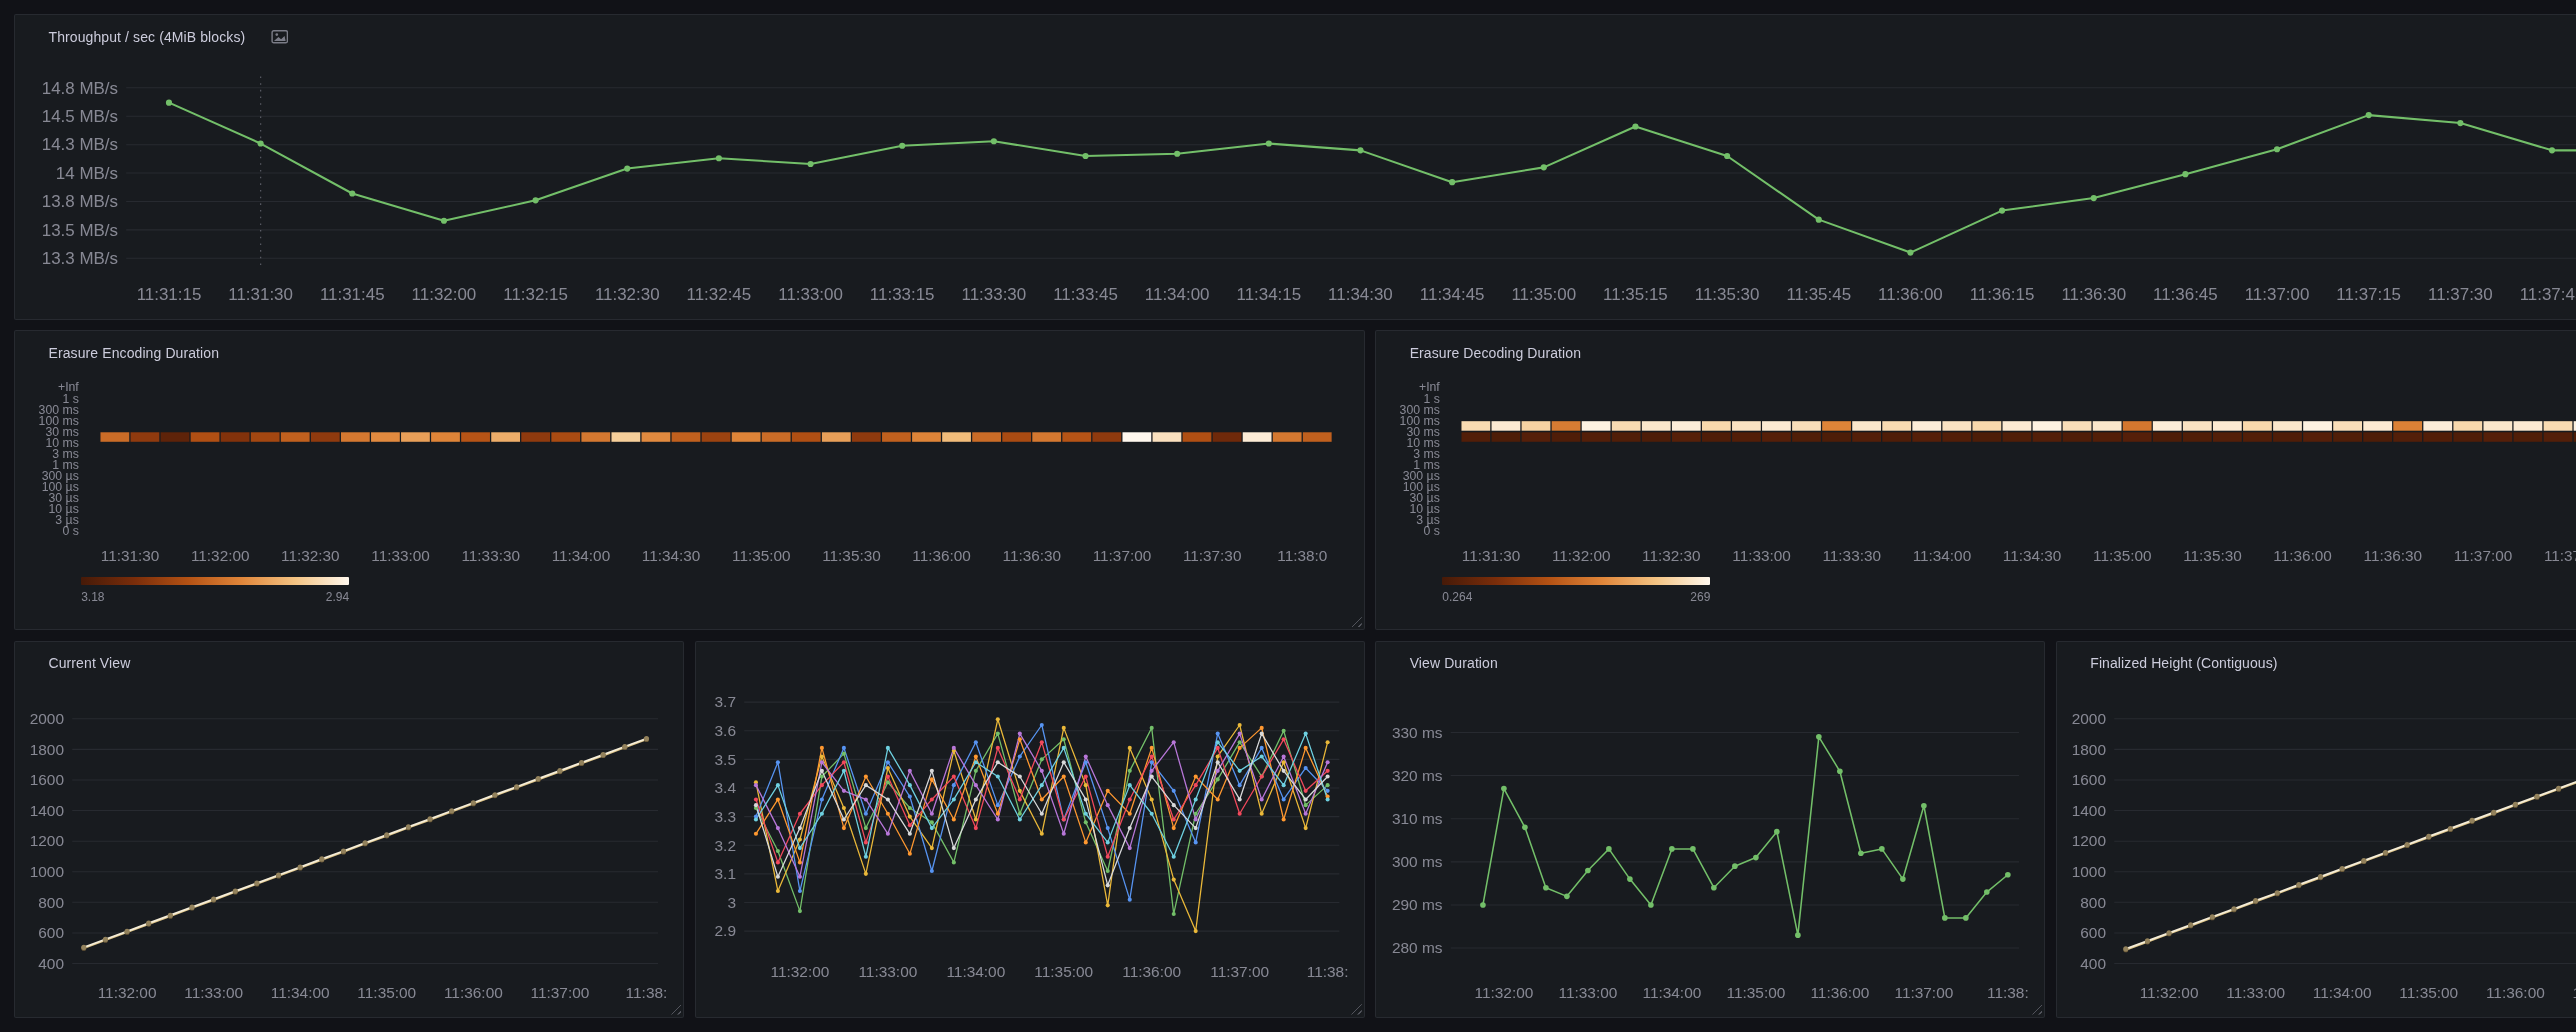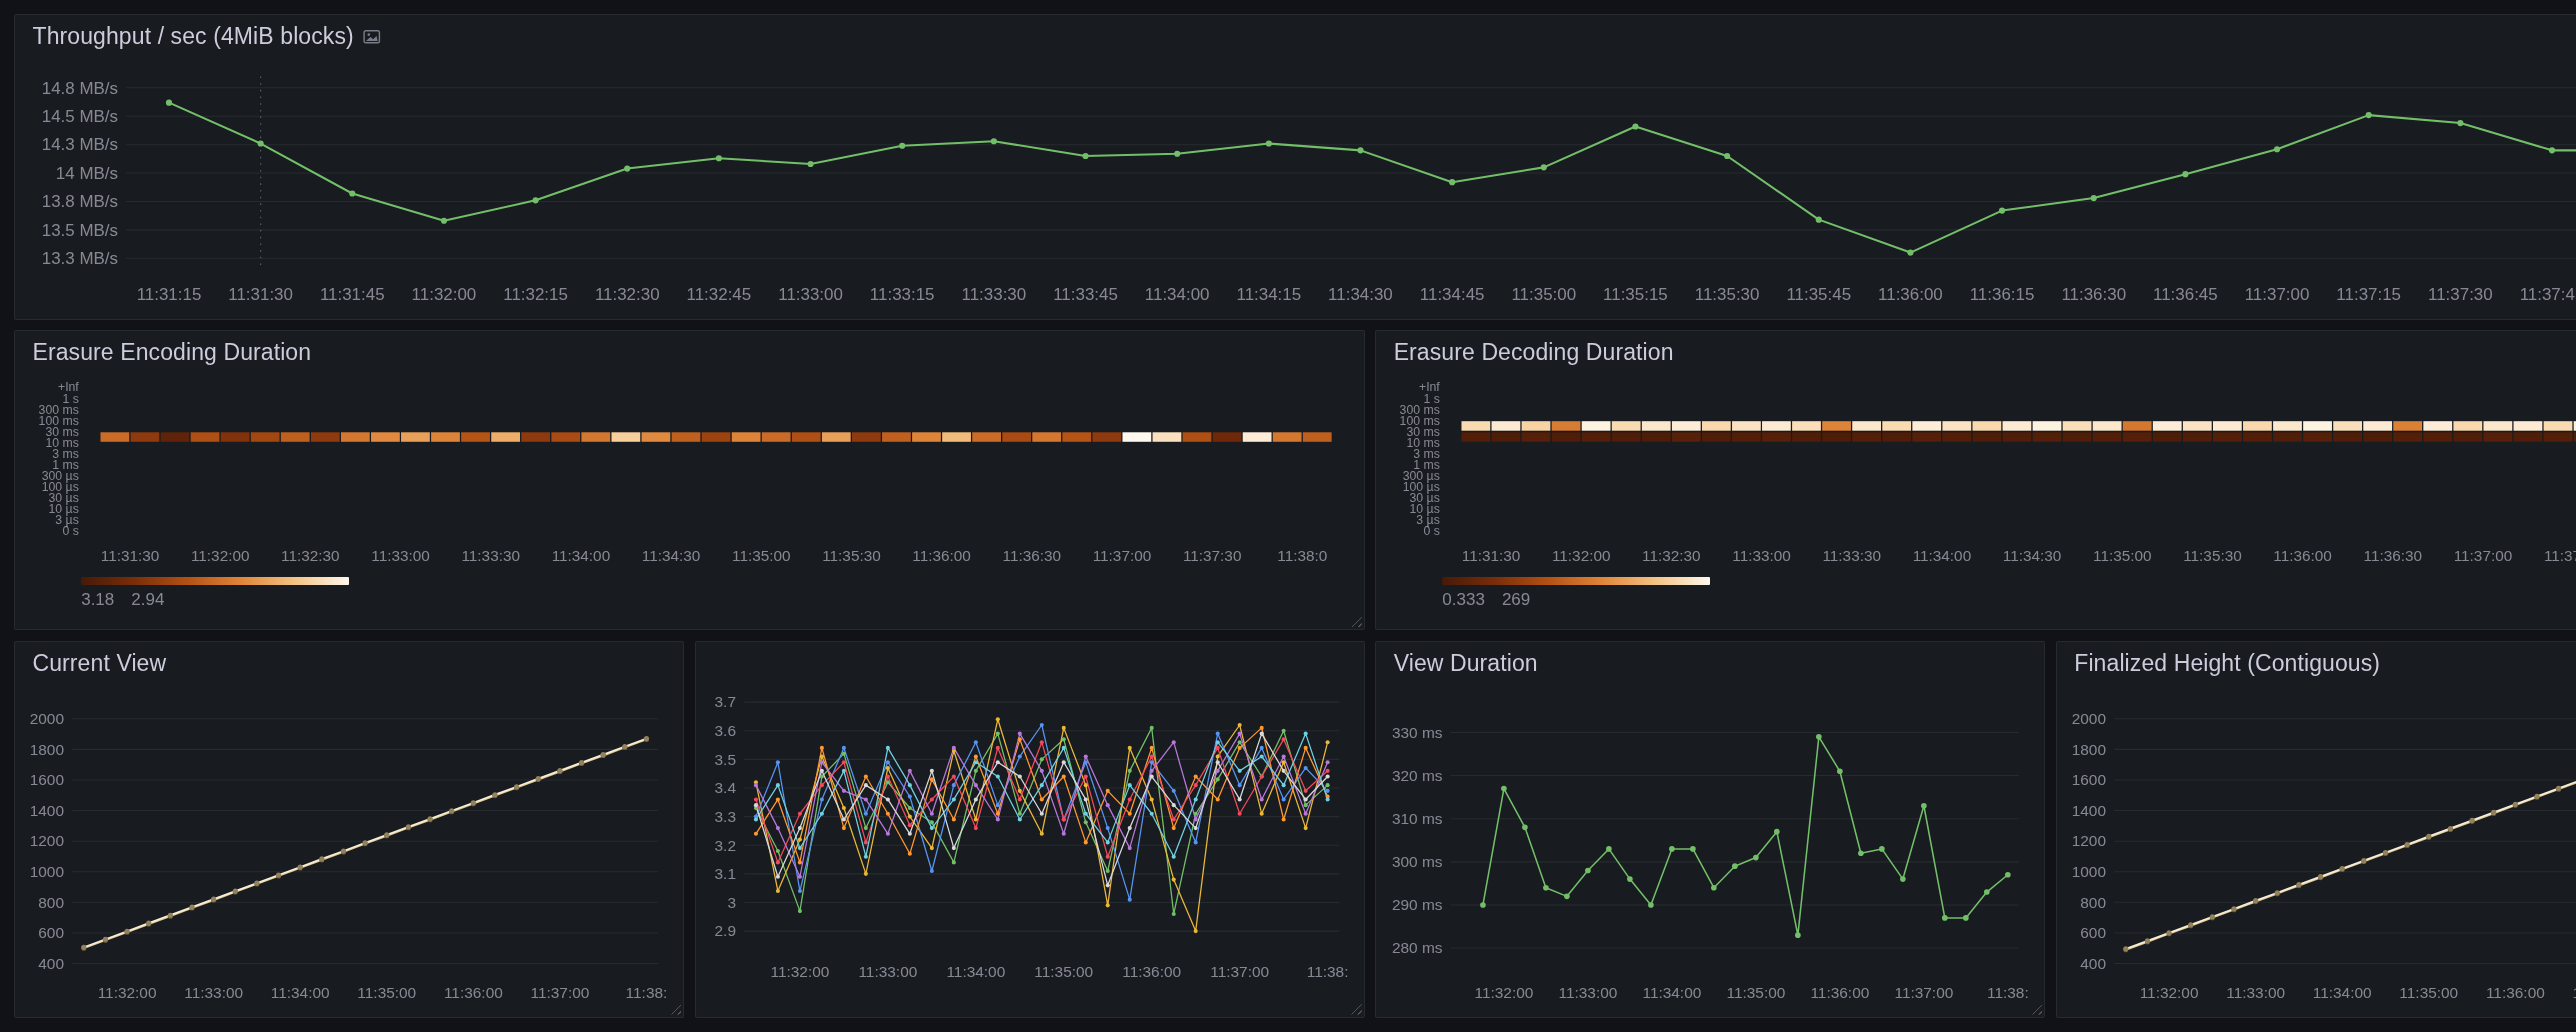--- a/index.html
+++ b/index.html
@@ -4,32 +4,32 @@
 <style>
   *{box-sizing:border-box;}
   html,body{margin:0;padding:0;background:#111217;font-family:"Liberation Sans",sans-serif;}
   .dashboard{width:2740px;height:1032px;background:#111217;padding:14px;display:flex;flex-direction:column;gap:10.3px;overflow:hidden;}
   .row{display:flex;gap:10.3px;width:100%;}
   .row1{height:306px;}
   .row2{height:300px;}
   .row3{height:377px;}
   .panel{flex:1;position:relative;background:#181b1f;border:0.5px solid rgba(204,204,220,0.09);border-radius:2.1px;display:flex;flex-direction:column;overflow:hidden;}
   .panel-header{height:43px;flex:0 0 43px;display:flex;align-items:center;gap:9.3px;padding:0 12.4px 0 17.5px;cursor:move;}
-  .panel-title{margin:0;font-size:23px;font-weight:500;color:#ccccdc;letter-spacing:0.1px;white-space:nowrap;}
+  .panel-title{margin:16px;font-size:14px;font-weight:500;color:#ccccdc;letter-spacing:0.1px;white-space:nowrap;}
   .panel-title-icon{width:17.5px;height:17.5px;color:rgba(204,204,220,0.55);display:inline-flex;}
   .panel-title-icon svg{width:100%;height:100%;}
   .panel-body{flex:1;display:flex;flex-direction:column;padding:0 5.2px 5.2px 5.2px;min-height:0;}
   svg.chart{display:block;width:100%;height:100%;flex:1;min-height:0;}
   .chart text{fill:rgba(204,204,220,0.62);font-family:"Liberation Sans",sans-serif;}
   .chart .grid{stroke:rgba(204,204,220,0.09);stroke-width:2;}
   .chart .annot{stroke:rgba(204,204,220,0.35);stroke-width:2.5;stroke-dasharray:3 10;}
   .heat-legend{flex:0 0 54px;padding-left:61px;padding-top:7.2px;}
   .heat-gradient{width:268px;height:8.2px;border-radius:1px;
     background:linear-gradient(90deg, rgb(70,26,8) 0%, rgb(122,45,10) 20%, rgb(180,82,20) 40%, rgb(224,134,58) 60%, rgb(244,196,132) 80%, rgb(255,248,238) 100%);}
-  .heat-legend-labels{width:268px;display:flex;margin-top:4.1px;font-size:17px;color:rgba(204,204,220,0.62);gap:17px;}
+  .heat-legend-labels{width:268px;display:flex;justify-content:space-between;margin-top:4.1px;font-size:12px;color:rgba(204,204,220,0.62);}
   .resize-handle{position:absolute;right:2.1px;bottom:2.1px;width:14.4px;height:14.4px;cursor:nwse-resize;
     clip-path:polygon(100% 0,100% 100%,0 100%);
     background:repeating-linear-gradient(135deg,transparent 0 3.6px,rgba(204,204,220,0.32) 3.6px 4.6px);}
 </style>
 </head>
 <body>
 
 <div class="dashboard">
 
   <section class="row row1">
@@ -324,21 +324,21 @@
             <rect x="2206.2" y="114.0" width="56.3" height="18.6" fill="rgb(80,30,8)"></rect>
             <rect x="2265.0" y="114.0" width="56.3" height="18.6" fill="rgb(83,31,9)"></rect>
             <rect x="2323.8" y="114.0" width="56.3" height="18.6" fill="rgb(77,29,8)"></rect>
             <rect x="2382.6" y="114.0" width="56.3" height="18.6" fill="rgb(82,30,8)"></rect>
             <rect x="2441.4" y="114.0" width="56.3" height="18.6" fill="rgb(79,29,8)"></rect>
             <rect x="2500.2" y="114.0" width="56.3" height="18.6" fill="rgb(83,31,9)"></rect>
           </svg>
         <div class="heat-legend">
           <div class="heat-gradient"></div>
           <div class="heat-legend-labels">
-            <span>0.333</span>
+            <span>0.264</span>
             <span>269</span>
           </div>
         </div>
       </div>
 
     </div>
   </section>
 
   <section class="row row3">
     <div class="panel">

